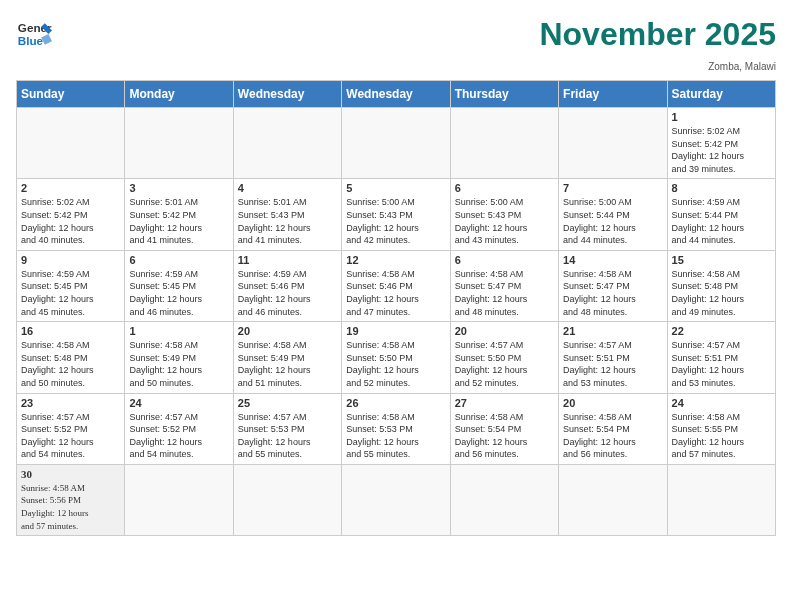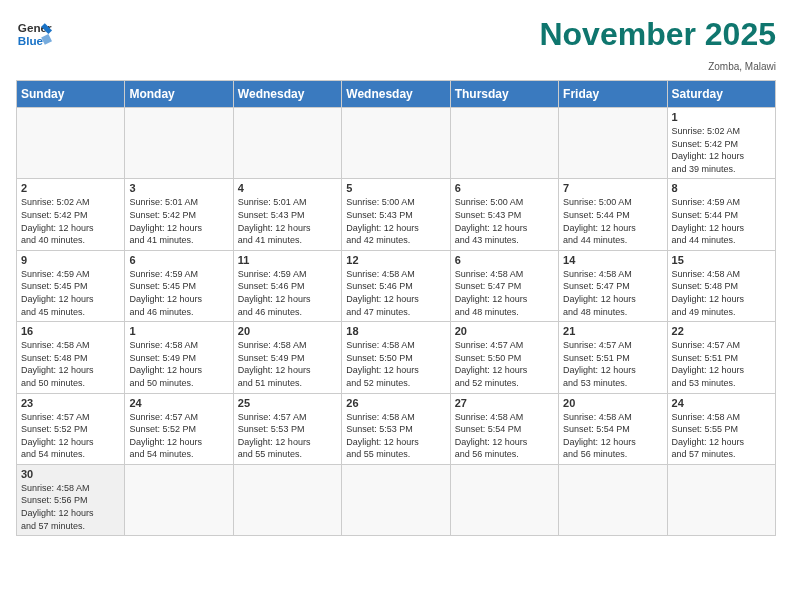--- a/index.html
+++ b/index.html
@@ -70,20 +70,21 @@
       display: block;
       margin-bottom: 2px;
     }
     .sun-info {
       font-size: 9px;
       color: #333;
       line-height: 1.4;
     }
     .last-row td {
       background: #f0f0f0;
+      font-family: Liberation Serif, serif;
     }
   </style>
 </head>
 <body>
 
 <div class="header">
   <div class="logo">
     <svg class="logo-icon" viewBox="0 0 40 40">
       <text x="2" y="18" font-size="13" font-weight="bold" fill="#333">General</text>
       <text x="2" y="32" font-size="13" font-weight="bold" fill="#1a73c7">Blue</text>
@@ -188,21 +189,21 @@
 Daylight: 12 hours
 and 50 minutes.</span></td>
         <td><span class="day-number">1</span><span class="sun-info" style="white-space: pre-line;">Sunrise: 4:58 AM
 Sunset: 5:49 PM
 Daylight: 12 hours
 and 50 minutes.</span></td>
         <td><span class="day-number">20</span><span class="sun-info" style="white-space: pre-line;">Sunrise: 4:58 AM
 Sunset: 5:49 PM
 Daylight: 12 hours
 and 51 minutes.</span></td>
-        <td><span class="day-number">18</span><span class="sun-info" style="white-space: pre-line;">Sunrise: 4:58 AM
+        <td><span class="day-number">19</span><span class="sun-info" style="white-space: pre-line;">Sunrise: 4:58 AM
 Sunset: 5:50 PM
 Daylight: 12 hours
 and 52 minutes.</span></td>
         <td><span class="day-number">20</span><span class="sun-info" style="white-space: pre-line;">Sunrise: 4:57 AM
 Sunset: 5:50 PM
 Daylight: 12 hours
 and 52 minutes.</span></td>
         <td><span class="day-number">21</span><span class="sun-info" style="white-space: pre-line;">Sunrise: 4:57 AM
 Sunset: 5:51 PM
 Daylight: 12 hours

